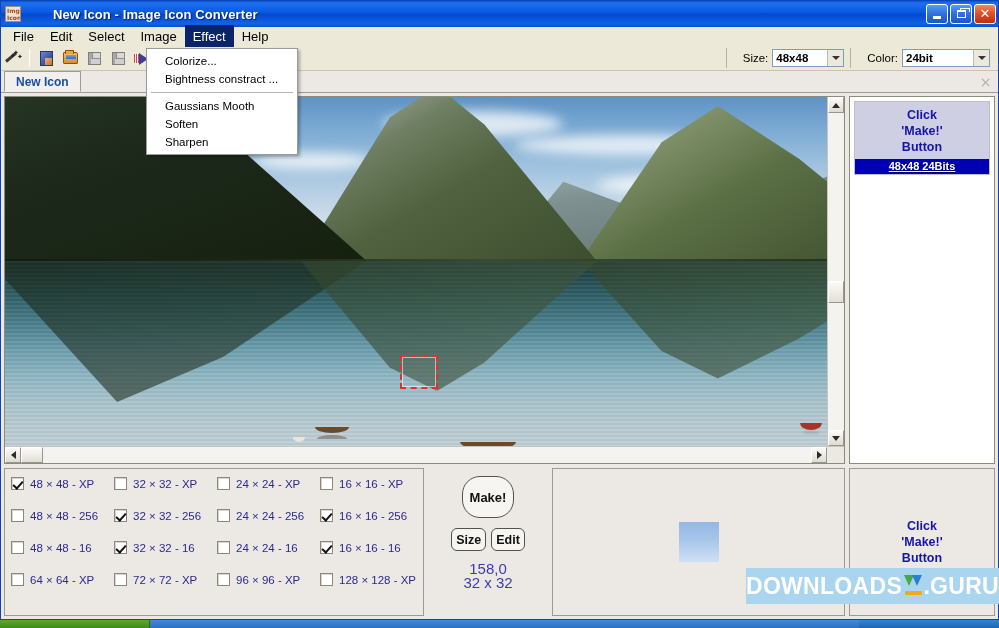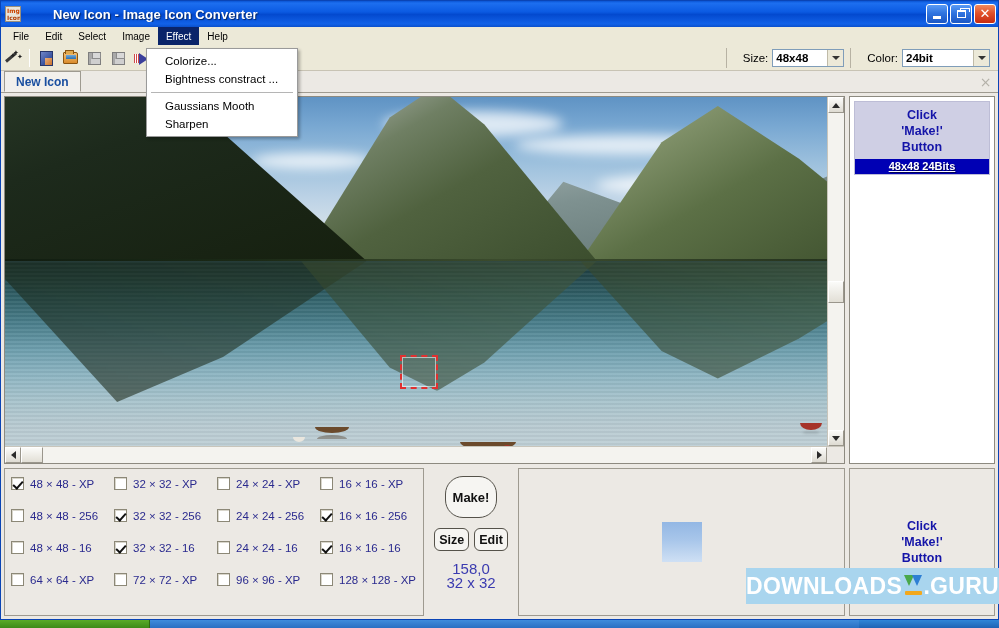--- a/index.html
+++ b/index.html
@@ -97,21 +97,21 @@
   #menubar {
     height: 19px;
     background: #ece9d8;
     display: flex; align-items: center;
     padding-left: 4px;
     border-bottom: 1px solid #ece9d8;
     position: relative; z-index: 40;
     flex: 0 0 auto;
   }
   .menu-item {
-    font-size: 10px; color: #000;
+    font-size: 13px; color: #000;
     padding: 4px 8px 3px 8px;
     cursor: default;
     white-space: nowrap;
   }
   .menu-item.active {
     background: #0a246a;
     color: #ffffff;
   }
 
   
@@ -409,21 +409,21 @@
     position:absolute; cursor:default;
   }
   .tri { width:0; height:0; }
   .tri.up { border-left:4px solid transparent; border-right:4px solid transparent; border-bottom:5px solid #2b2b2b; }
   .tri.down { border-left:4px solid transparent; border-right:4px solid transparent; border-top:5px solid #2b2b2b; }
   .tri.left { border-top:4px solid transparent; border-bottom:4px solid transparent; border-right:5px solid #2b2b2b; }
   .tri.right { border-top:4px solid transparent; border-bottom:4px solid transparent; border-left:5px solid #2b2b2b; }
   .sb-corner { width:17px; height:17px; background:#ece9e4; flex:0 0 auto; }
 
   
-  #lower-row { flex:1 1 auto; display:flex; gap:3px; min-height:0; }
+  #lower-row { flex:1 1 auto; display:flex; gap:20px; min-height:0; }
   #checkbox-panel {
     width: 420px;
     border: 1px solid #9e9a90;
     background: #ece9e4;
     padding: 8px 0 0 6px;
     flex: 0 0 auto;
   }
   .cb-grid {
     display: grid;
     grid-template-columns: repeat(4, 1fr);
@@ -888,20 +888,21 @@
       </div>
     </div>
 
   </div>
 
   <div id="effect-menu">
     <div class="dd-item">Colorize...</div>
     <div class="dd-item">Bightness constract ...</div>
     <div class="dd-sep"></div>
     <div class="dd-item">Gaussians Mooth</div>
+    <div class="dd-item">Soften</div>
     <div class="dd-item">Sharpen</div>
   </div>
 
 </div>
 
 <div id="watermark">
   <span class="wm-text">DOWNLOADS</span>
   <span class="wm-logo">
     <i class="c1"></i>
       <i class="c2"></i>

